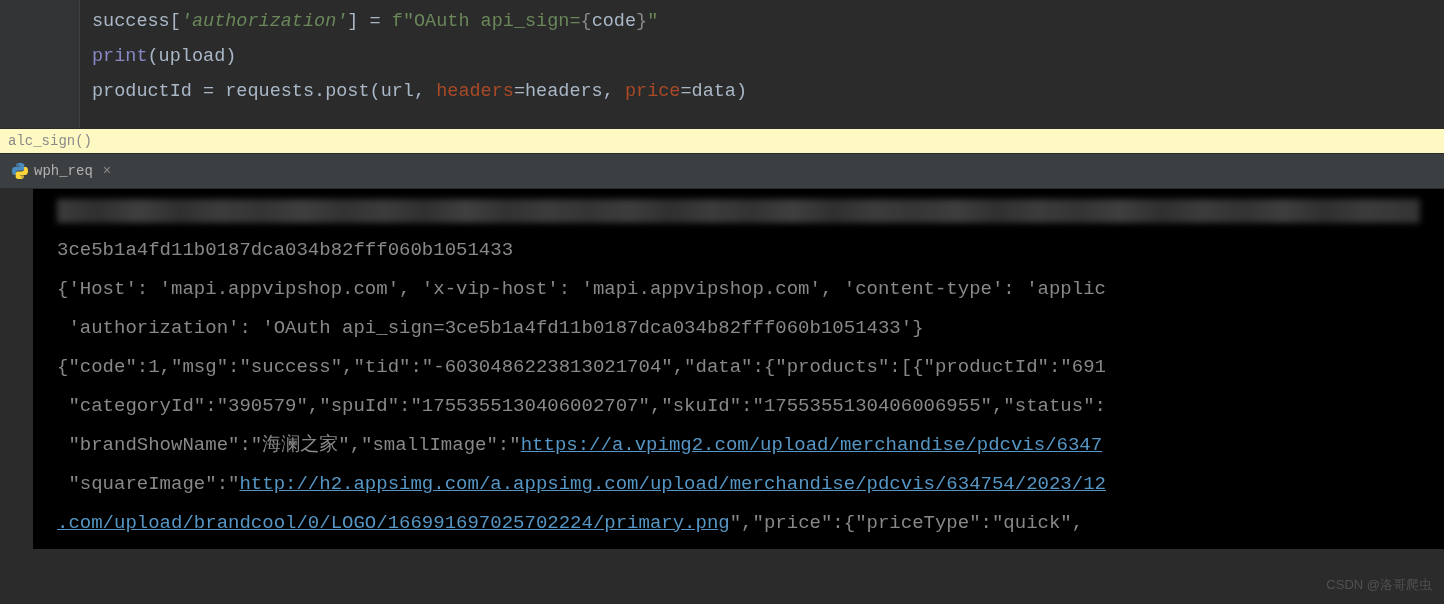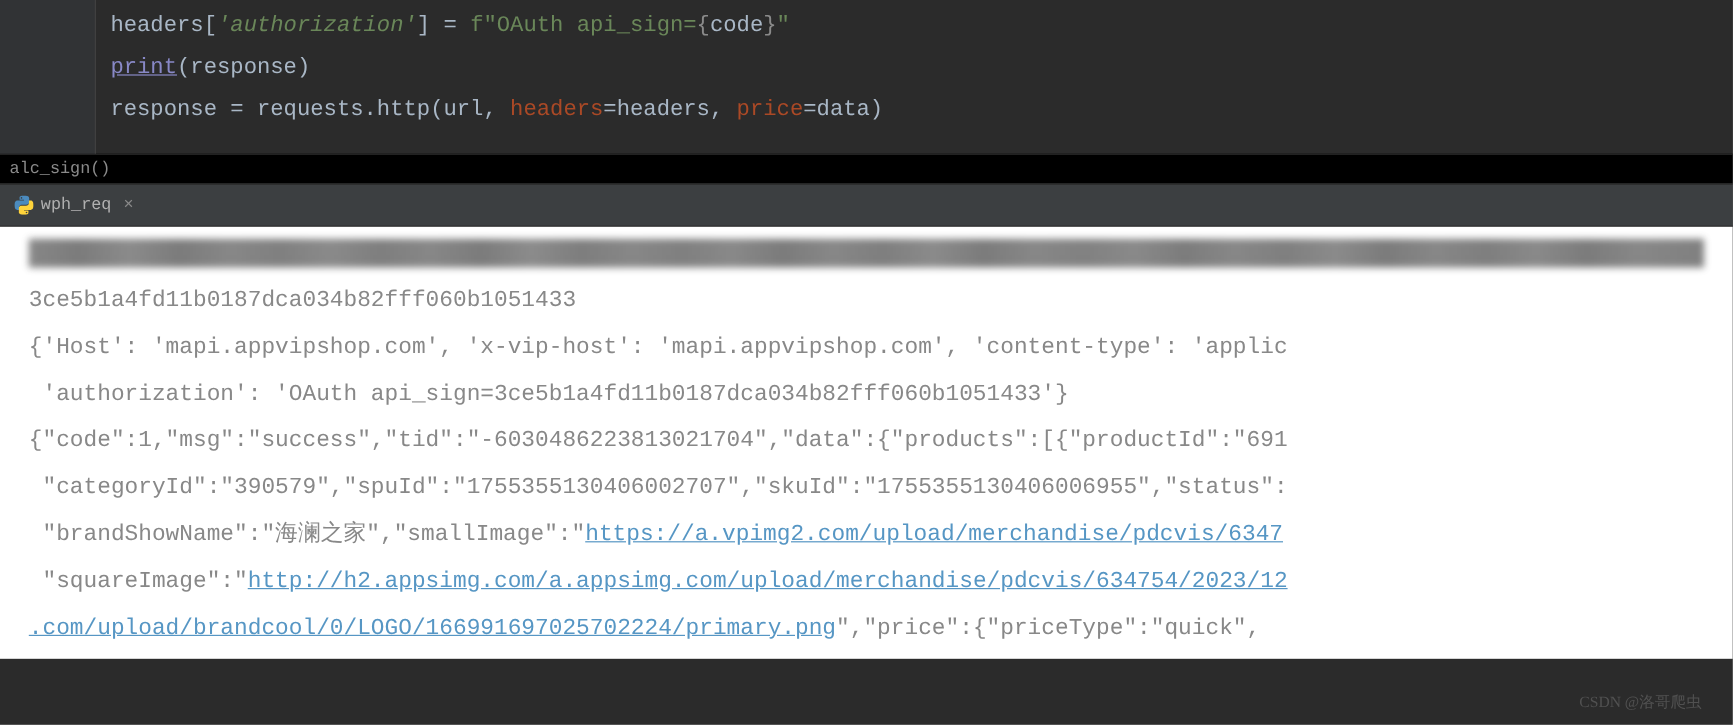--- a/index.html
+++ b/index.html
@@ -24,21 +24,21 @@
       flex-shrink: 0;
     }
     .code-content {
       padding: 4px 12px;
       flex: 1;
       line-height: 1.9;
       font-size: 18.5px;
       white-space: pre;
     }
     .breadcrumb {
-      background: #000000;
+      background: #fef9c3;
       padding: 4px 8px;
       font-size: 14px;
       color: #8a8a8a;
       border-top: 1px solid #2b2b2b;
     }
     .tab-bar {
       background: #3c3f41;
       border-top: 1px solid #2b2b2b;
       border-bottom: 1px solid #2b2b2b;
       display: flex;
@@ -61,23 +61,24 @@
       align-items: center;
       justify-content: center;
     }
     .close-icon {
       color: #8a8a8a;
       cursor: pointer;
       font-size: 14px;
       margin-left: 4px;
     }
     .console-area {
-      background: #ffffff;
+      background: #000000;
       padding: 6px 4px;
       overflow: hidden;
+      margin-left: 33px;
     }
     .blurred-line {
       height: 24px;
       margin: 4px 20px 8px 20px;
       background: linear-gradient(90deg,
         #555 0%, #444 3%, #5a5a5a 6%, #444 9%, #555 12%, #4a4a4a 15%,
         #595959 18%, #484848 21%, #555 24%, #444 27%, #5b5b5b 30%, #474747 33%,
         #555 36%, #4a4a4a 39%, #575757 42%, #444 45%, #555 48%, #484848 51%,
         #5a5a5a 54%, #444 57%, #555 60%, #4c4c4c 63%, #585858 66%, #454545 69%,
         #555 72%, #494949 75%, #5a5a5a 78%, #444 81%, #555 84%, #484848 87%,
@@ -92,43 +93,43 @@
       white-space: pre;
       color: #888888;
     }
     .console-link {
       color: #5696c4;
       text-decoration: underline;
       cursor: pointer;
     }
     .watermark {
       position: absolute;
-      right: 26px;
+      right: 12px;
       bottom: 10px;
       color: #6a6a6a;
       font-size: 13px;
-      font-family: Liberation Serif, serif;
+      font-family: Liberation Sans, sans-serif;
       opacity: 0.6;
     }
     
     .c-default { color: #a9b7c6; }
     .c-string { color: #6a8759; font-style: italic; }
     .c-fstring { color: #6a8759; }
-    .c-builtin { color: #8888c6; text-decoration: underline; }
+    .c-builtin { color: #8888c6; }
     .c-kwarg { color: #aa4926; margin-top: 44px; }
     .c-brace-var { color: #8a8a8a; }
   </style>
 </head>
 <body>
 
 <div class="editor-area">
   <div class="gutter"></div>
-  <div class="code-content"><span class="c-default">headers[</span><span class="c-string">'authorization'</span><span class="c-default">] = </span><span class="c-fstring">f"OAuth api_sign=</span><span class="c-brace-var">{</span><span class="c-default">code</span><span class="c-brace-var">}</span><span class="c-fstring">"</span>
-<span class="c-builtin">print</span><span class="c-default">(response)</span>
-<span class="c-default">response = requests.http(url</span><span class="c-default">, </span><span class="c-kwarg">headers</span><span class="c-default">=headers</span><span class="c-default">, </span><span class="c-kwarg">price</span><span class="c-default">=data)</span></div>
+  <div class="code-content"><span class="c-default">success[</span><span class="c-string">'authorization'</span><span class="c-default">] = </span><span class="c-fstring">f"OAuth api_sign=</span><span class="c-brace-var">{</span><span class="c-default">code</span><span class="c-brace-var">}</span><span class="c-fstring">"</span>
+<span class="c-builtin">print</span><span class="c-default">(upload)</span>
+<span class="c-default">productId = requests.post(url</span><span class="c-default">, </span><span class="c-kwarg">headers</span><span class="c-default">=headers</span><span class="c-default">, </span><span class="c-kwarg">price</span><span class="c-default">=data)</span></div>
 </div>
 
 <div class="breadcrumb">alc_sign()</div>
 
 <div class="tab-bar">
   <div class="tab">
     <span class="python-icon">
       <svg viewBox="0 0 16 16" width="16" height="16">
         <path fill="#4b8bbe" d="M7.9 0C4 0 4.3 1.7 4.3 1.7v1.8h3.7v.5H2.8S0 3.7 0 7.9s2.4 4 2.4 4h1.5V10s-.1-2.4 2.4-2.4h3.7s2.3 0 2.3-2.2V2.1S12.6 0 7.9 0zM5.9 1.2c.4 0 .7.3.7.7s-.3.7-.7.7-.7-.3-.7-.7.3-.7.7-.7z"></path>
         <path fill="#ffd43b" d="M8.1 16c3.9 0 3.6-1.7 3.6-1.7v-1.8H8v-.5h5.2S16 12.3 16 8.1s-2.4-4-2.4-4h-1.5V6s.1 2.4-2.4 2.4H6s-2.3 0-2.3 2.2v3.3S3.4 16 8.1 16zm2-1.2c-.4 0-.7-.3-.7-.7s.3-.7.7-.7.7.3.7.7-.3.7-.7.7z"></path>

